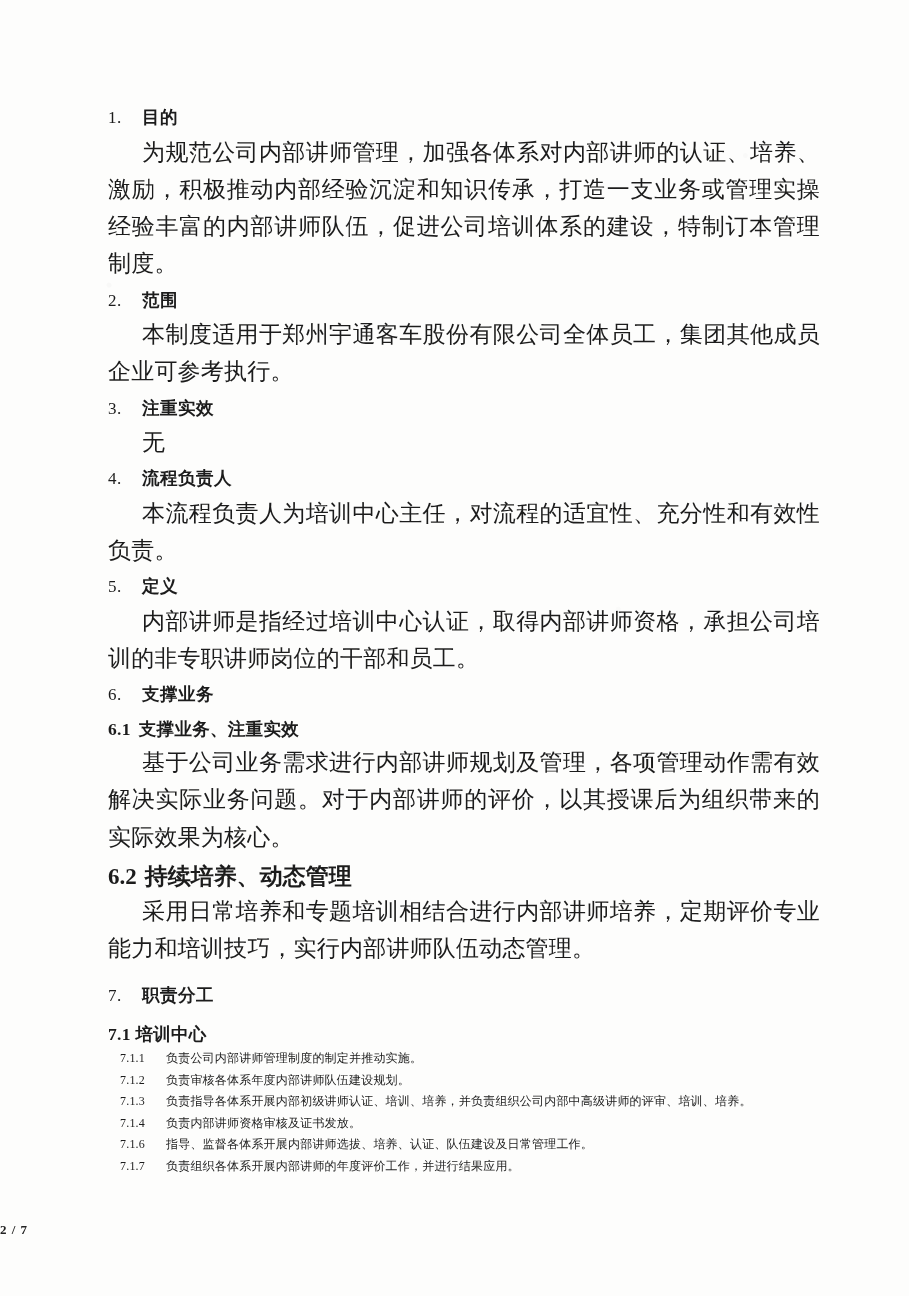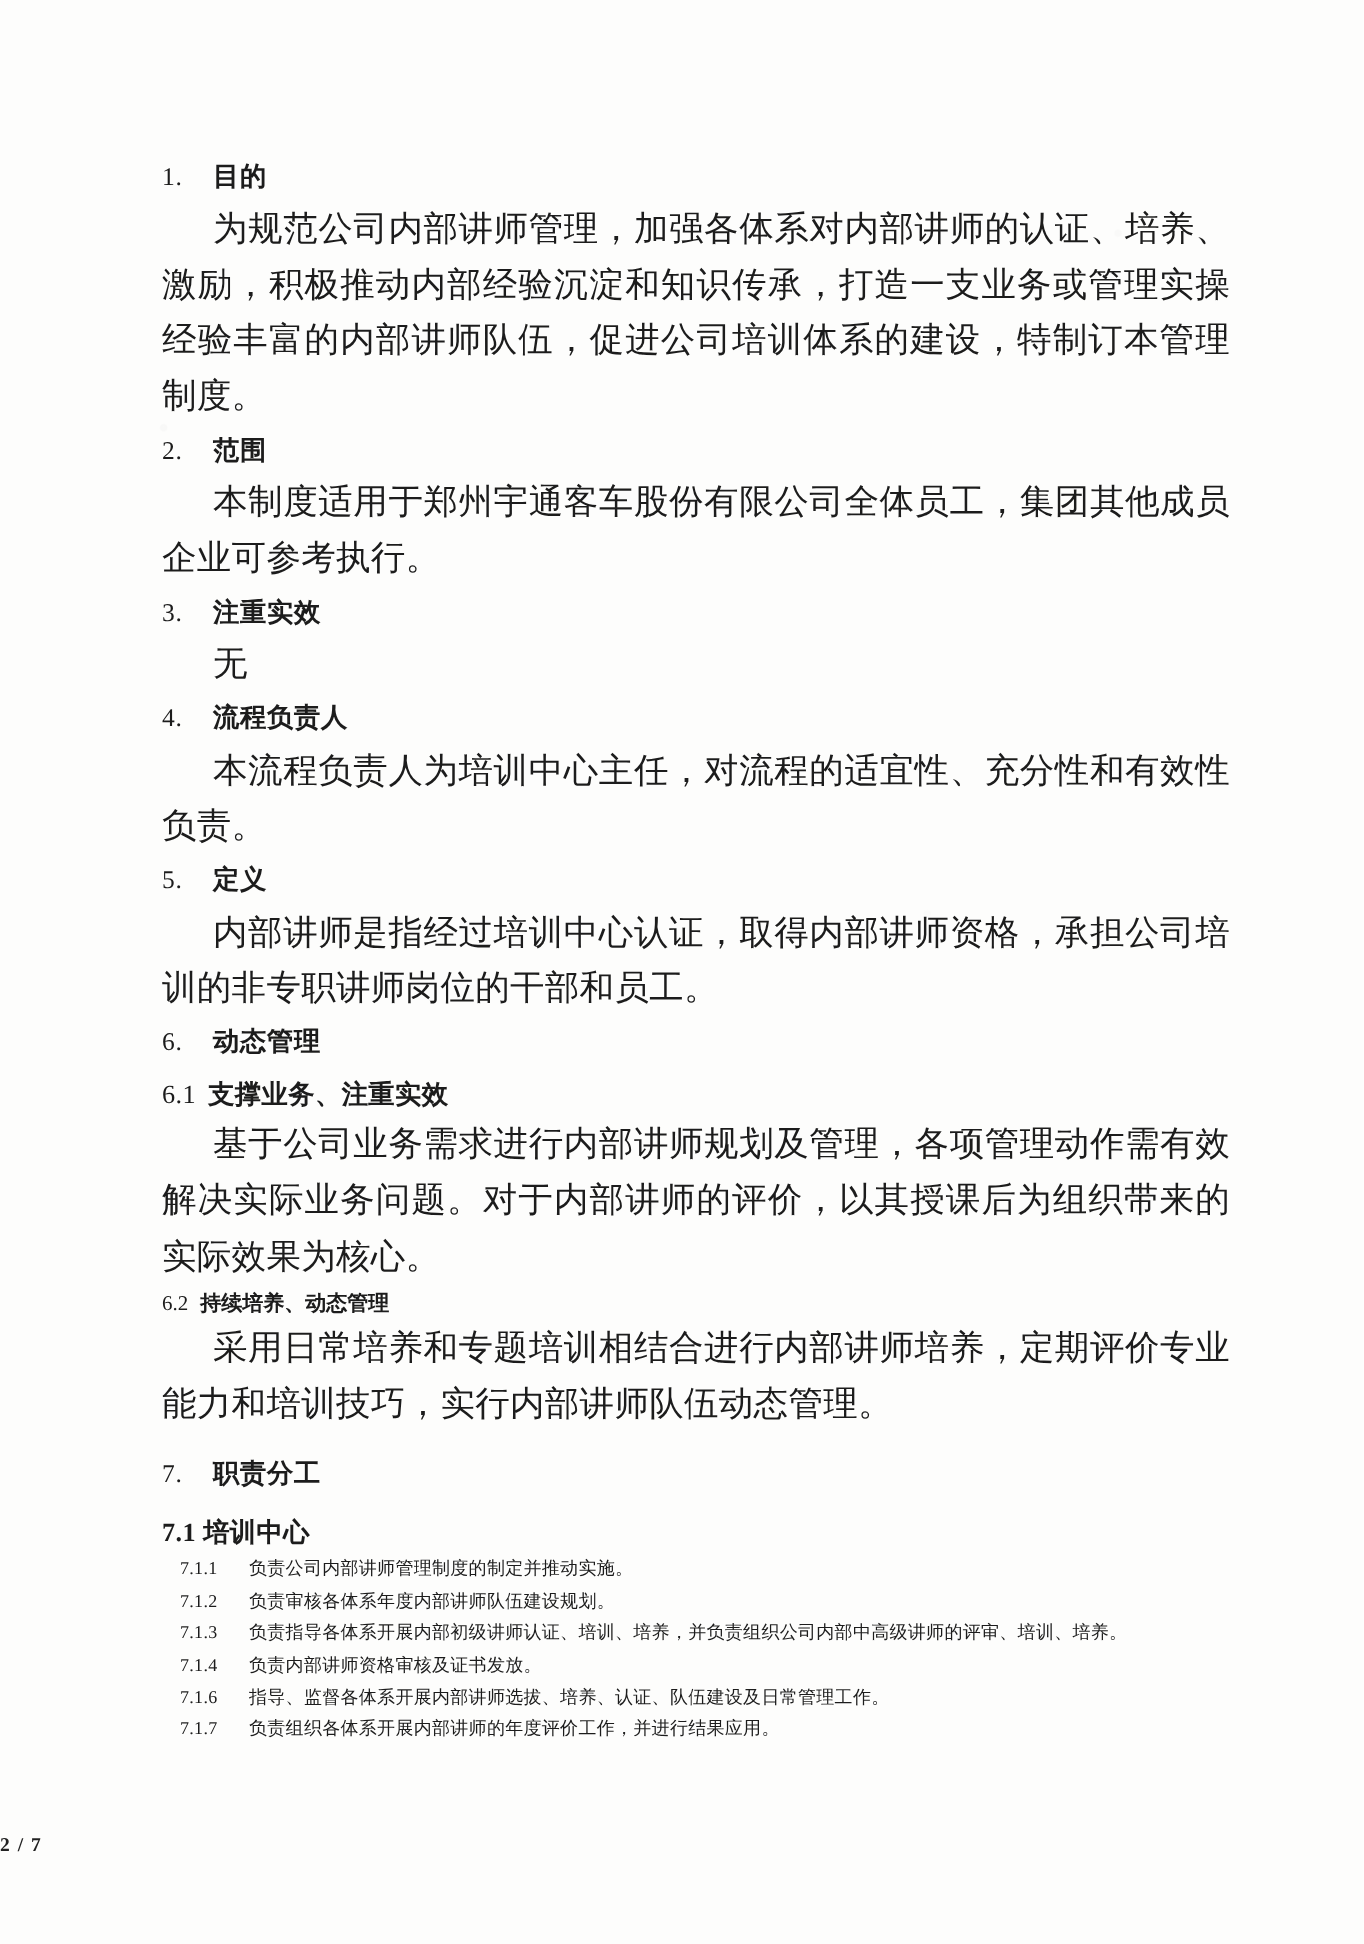--- a/index.html
+++ b/index.html
@@ -57,26 +57,26 @@
     font-weight: 700;
   }
   .h2-line {
     font-size: 17.5px;
     font-weight: 700;
     margin: 0 0 2px 0;
     line-height: 1.5;
     letter-spacing: 0.3px;
   }
   .h2-num {
-    font-weight: 400;
+    font-weight: 700;
     margin-right: 8px;
     margin-top: 14px;
   }
   .h2-tight {
-    font-size: 14px;
+    font-size: 23px;
     font-weight: 700;
     margin: 0;
     line-height: 1.45;
   }
   p.body {
     font-size: 23px;
     line-height: 1.62;
     margin: 0 0 4px 0;
     text-indent: 34px;
     text-align: justify;
@@ -140,21 +140,21 @@
     <p class="body">本流程负责人为培训中心主任，对流程的适宜性、充分性和有效性负责。</p>
 
     <div class="h1-line">
       <span class="h1-num">5.</span>
       <span class="h1-text">定义</span>
     </div>
     <p class="body">内部讲师是指经过培训中心认证，取得内部讲师资格，承担公司培训的非专职讲师岗位的干部和员工。</p>
 
     <div class="h1-line">
       <span class="h1-num">6.</span>
-      <span class="h1-text">动态管理</span>
+      <span class="h1-text">支撑业务</span>
     </div>
 
     <div class="gap-sm"></div>
 
     <div class="h2-line">
       <span class="h2-num">6.1</span><span>支撑业务、注重实效</span>
     </div>
     <p class="body">基于公司业务需求进行内部讲师规划及管理，各项管理动作需有效解决实际业务问题。对于内部讲师的评价，以其授课后为组织带来的实际效果为核心。</p>
 
     <div class="h2-tight">

